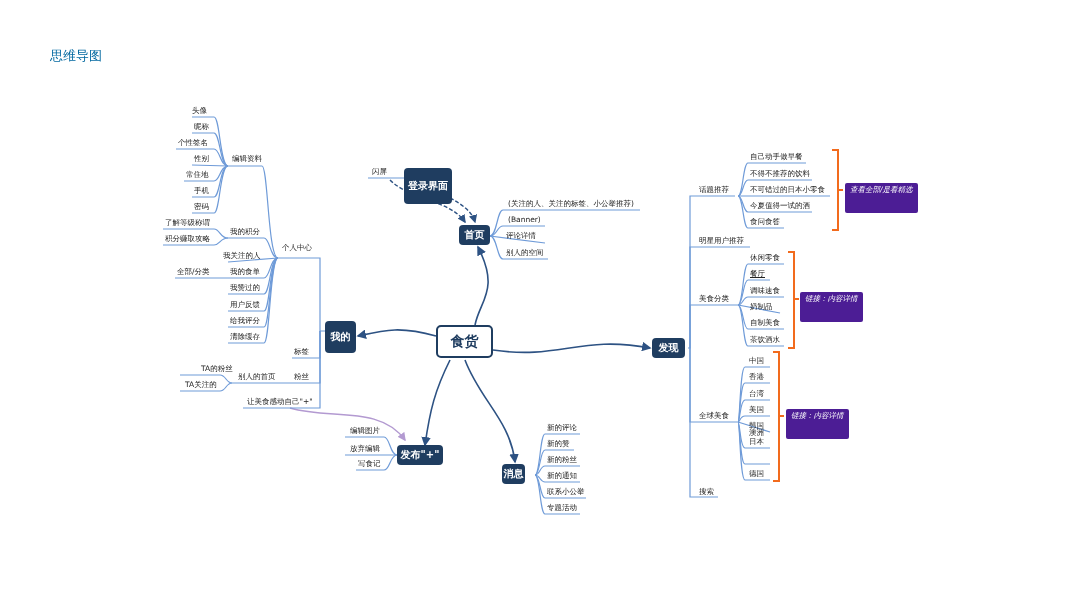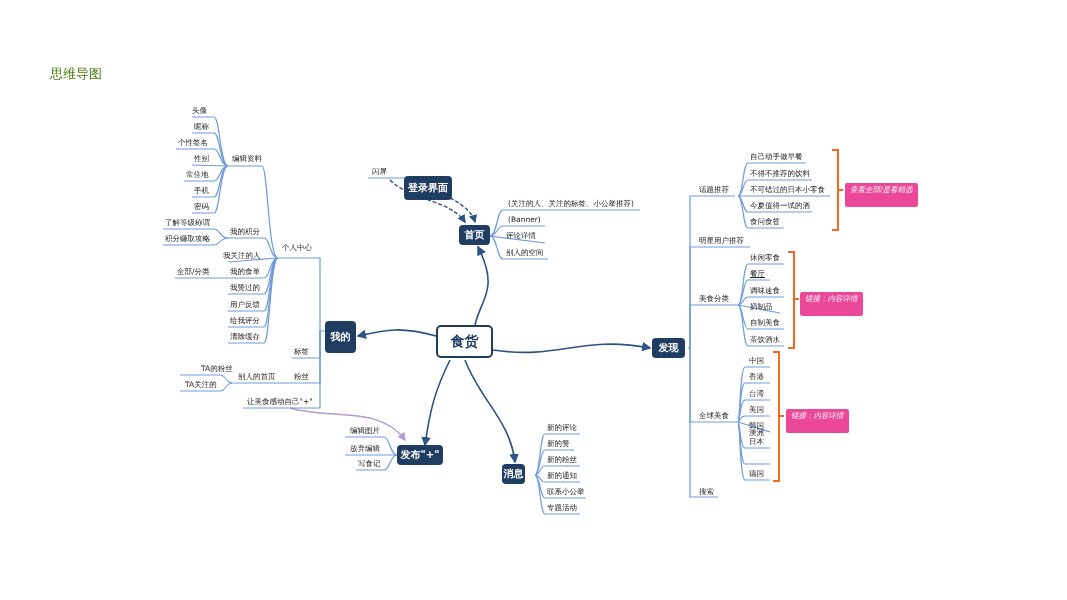--- a/index.html
+++ b/index.html
@@ -1,29 +1,29 @@
 <!DOCTYPE html>
 <html><head>
 <meta charset="utf-8">
 <style>
   html, body { margin:0; padding:0; background:#ffffff; }
   body { width:1067px; height:600px; position:relative; overflow:hidden;
          font-family:"DejaVu Sans", "Liberation Sans", sans-serif; }
-  #title { position:absolute; left:50px; top:65px; font-size:13px; color:#4d7c0f; }
+  #title { position:absolute; left:50px; top:47px; font-size:13px; color:#0369a1; }
   #canvas { position:absolute; left:0; top:0; width:1067px; height:600px; }
   .lbl { position:absolute; font-size:7.5px; color:#222; white-space:nowrap; line-height:10px; }
   .lbl.r { text-align:left; }
   .node { position:absolute; background:#1f3d60; color:#fff; font-weight:bold; font-size:10px;
           border-radius:4px; display:flex; align-items:center; justify-content:center;
           white-space:nowrap; box-sizing:border-box; }
   .root { position:absolute; background:#fff; color:#1f3d60; border:2px solid #1f3d60;
           border-radius:5px; font-weight:bold; font-size:14px; display:flex; align-items:center;
           justify-content:center; box-sizing:border-box; }
-  .tag { position:absolute; background:#ec4899; color:#fff; font-size:7.5px; font-style:italic;
-         border-radius:2px; padding:0 5px; height:24px; line-height:14px; white-space:nowrap; }
+  .tag { position:absolute; background:#4c1d95; color:#fff; font-size:7.5px; font-style:italic;
+         border-radius:2px; padding:0 5px; height:30px; line-height:14px; white-space:nowrap; }
 </style>
 </head>
 <body>
 
 <div id="title">思维导图</div>
 
 <svg id="canvas" xmlns="http://www.w3.org/2000/svg">
   <defs>
     <marker id="arr" markerWidth="6" markerHeight="6" refX="5" refY="3" orient="auto">
       <path d="M0,0 L6,3 L0,6 z" fill="#2d5283"></path>
@@ -130,21 +130,21 @@
 
   <g fill="none" stroke="#f26b1d" stroke-width="2">
     <path d="M832,150 L838,150 L838,230 L832,230 M838,190 L843,190"></path>
     <path d="M788,252 L794,252 L794,348 L788,348 M794,299 L799,299"></path>
     <path d="M773,352 L779,352 L779,481 L773,481 M779,416 L784,416"></path>
   </g>
 </svg>
 
 <div class="root" style="left:436px;top:325px;width:57px;height:33px;">食货</div>
 
-<div class="node" style="left:404px;top:176px;width:48px;height:24px;">登录界面</div>
+<div class="node" style="left:404px;top:168px;width:48px;height:36px;">登录界面</div>
 <div class="node" style="left:459px;top:225px;width:31px;height:20px;">首页</div>
 <div class="node" style="left:325px;top:321px;width:31px;height:32px;">我的</div>
 <div class="node" style="left:397px;top:445px;width:46px;height:20px;">发布"+"</div>
 <div class="node" style="left:502px;top:464px;width:23px;height:20px;">消息</div>
 <div class="node" style="left:652px;top:338px;width:33px;height:20px;">发现</div>
 
 <div class="lbl" style="left:372px;top:167px;">闪屏</div>
 
 <div class="lbl" style="left:508px;top:199px;">(关注的人、关注的标签、小公举推荐)</div>
 <div class="lbl" style="left:508px;top:215px;">(Banner)</div>

